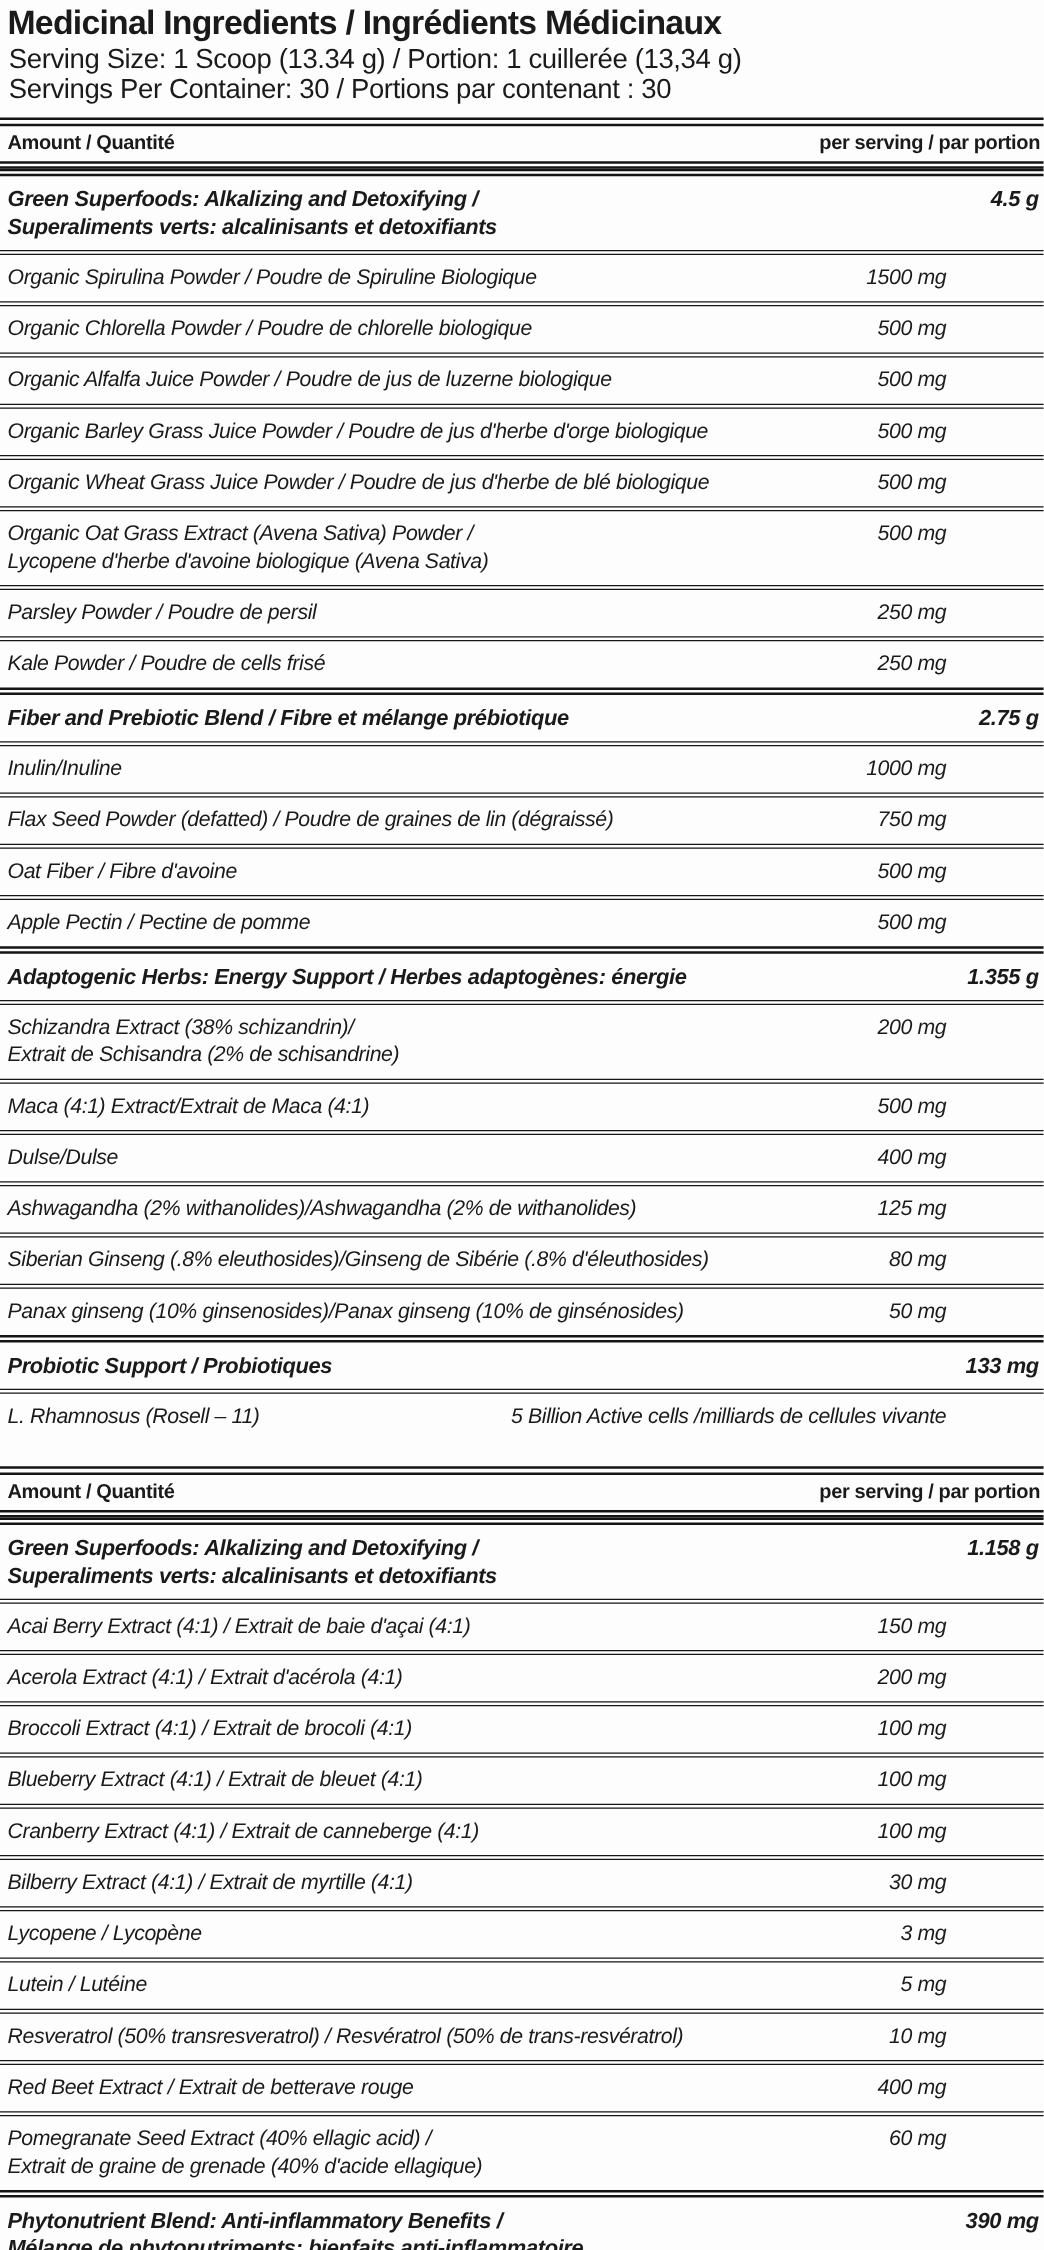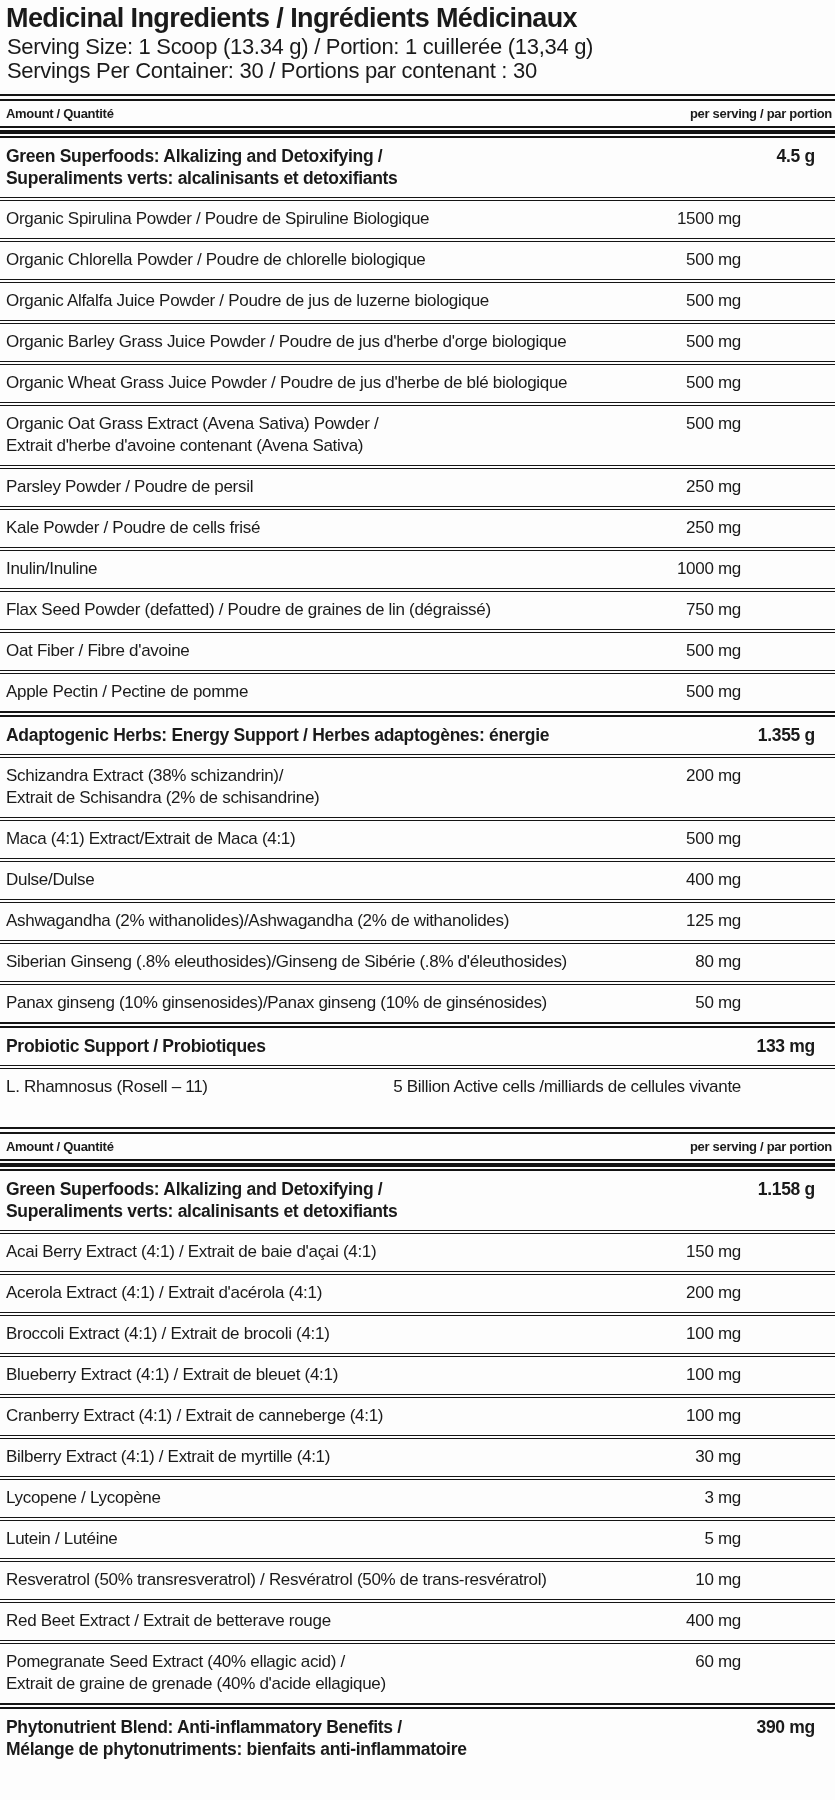--- a/index.html
+++ b/index.html
@@ -14,27 +14,27 @@
     font-size:27px;font-weight:bold;letter-spacing:-0.6px;
     margin:3px 0 2px 6px;line-height:30px;
   }
   .subline{font-size:22px;line-height:24px;margin-left:7px;}
   #tables{margin-top:11px;}
   .table + .table{margin-top:21px;}
   .thead{
     display:flex;justify-content:space-between;align-items:center;
     border-top:7px double #141414;border-bottom:6px double #141414;
     padding:5px 3px 5px 6px;
-    font-weight:bold;font-size:13px;
+    font-weight:bold;font-size:16px;
   }
   .row{
     display:flex;align-items:flex-start;
     border-top:4px double #141414;
-    padding:7px 16px 8px 6px;
-    font-size:17px;line-height:22px;
+    padding:7px 0 8px 6px;
+    font-size:17px;line-height:22px;font-style:italic;
   }
   .row.section{
     border-top:6px double #141414;
     font-weight:bold;font-size:17.5px;
   }
   .name{flex:1;padding-right:8px;}
   .amount{white-space:nowrap;text-align:right;padding-right:78px;}
   .row.section .amount{padding-right:4px;}
 </style>
 </head>
@@ -83,35 +83,41 @@
         </div>
         <div class="row item">
           <div class="name">
             <div class="line">Organic Wheat Grass Juice Powder / Poudre de jus d'herbe de blé biologique</div>
           </div>
           <div class="amount">500 mg</div>
         </div>
         <div class="row item">
           <div class="name">
             <div class="line">Organic Oat Grass Extract (Avena Sativa) Powder /</div>
-            <div class="line">Extrait d'herbe d'avoine contenant (Avena Sativa)</div>
+            <div class="line">Lycopene d'herbe d'avoine biologique (Avena Sativa)</div>
           </div>
           <div class="amount">500 mg</div>
         </div>
         <div class="row item">
           <div class="name">
             <div class="line">Parsley Powder / Poudre de persil</div>
           </div>
           <div class="amount">250 mg</div>
         </div>
         <div class="row item">
           <div class="name">
             <div class="line">Kale Powder / Poudre de cells frisé</div>
           </div>
           <div class="amount">250 mg</div>
+        </div>
+        <div class="row section">
+          <div class="name">
+            <div class="line">Fiber and Prebiotic Blend / Fibre et mélange prébiotique</div>
+          </div>
+          <div class="amount">2.75 g</div>
         </div>
         <div class="row item">
           <div class="name">
             <div class="line">Inulin/Inuline</div>
           </div>
           <div class="amount">1000 mg</div>
         </div>
         <div class="row item">
           <div class="name">
             <div class="line">Flax Seed Powder (defatted) / Poudre de graines de lin (dégraissé)</div>

